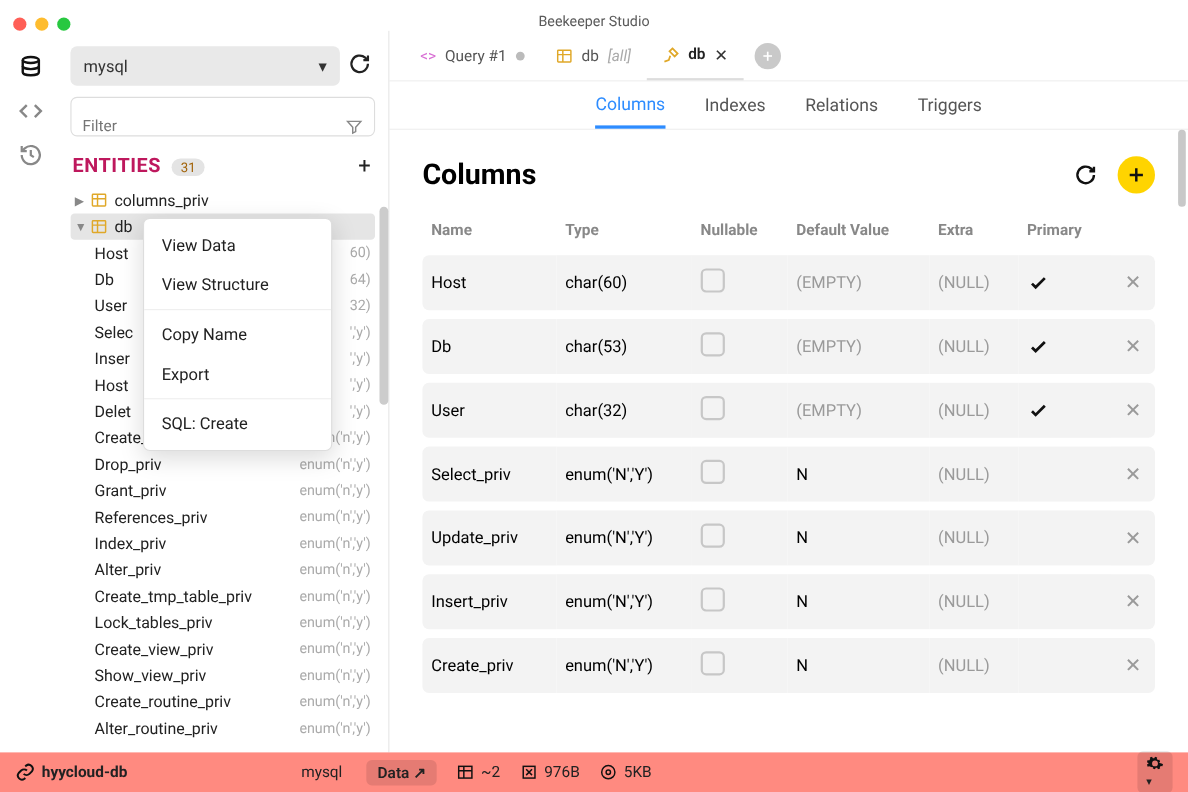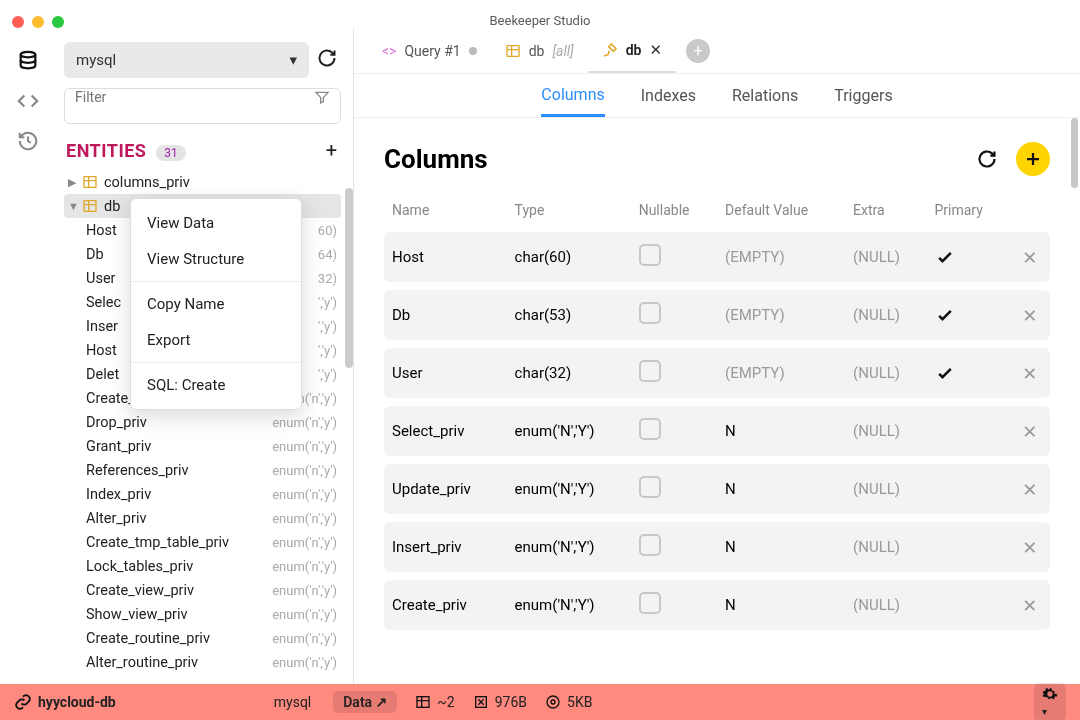--- a/index.html
+++ b/index.html
@@ -9,25 +9,25 @@
 .traffic span{width:12px;height:12px;border-radius:50%}
 .tl-r{background:#ff5f57}.tl-y{background:#febc2e}.tl-g{background:#28c840}
 .ttitle{position:absolute;left:50%;transform:translateX(-50%);font-size:13px;color:#5a5a5a}
 .main{display:flex;height:calc(100% - 28px - 36px)}
 .rail{width:56px;display:flex;flex-direction:column;align-items:center;gap:18px;padding-top:22px}
 .rail .ric{width:22px;height:22px;display:flex;align-items:center;justify-content:center;color:#222}
 .sidebar{width:298px;border-right:1px solid #e5e5e5;display:flex;flex-direction:column;padding:14px 12px 0 8px;position:relative}
 .conn-row{display:flex;gap:8px;align-items:center;margin-bottom:10px}
 .conn-sel{flex:1;height:36px;background:#e9e9e9;border-radius:6px;display:flex;align-items:center;padding:0 12px;font-size:15px;color:#333;justify-content:space-between}
 .refresh{width:24px;height:24px;color:#333}
-.filter-row{height:36px;border:1px solid #ddd;border-radius:6px;display:flex;align-items:flex-start;padding:0 10px;margin-bottom:14px}
+.filter-row{height:36px;border:1px solid #ddd;border-radius:6px;display:flex;align-items:flex-end;padding:0 10px;margin-bottom:14px}
 .filter-row input{border:none;outline:none;flex:1;font-size:14px;color:#555;background:transparent}
 .ent-hdr{display:flex;align-items:center;justify-content:space-between;padding:0 4px 8px 2px}
 .ent-hdr .lab{font-size:18px;font-weight:700;letter-spacing:.5px;color:#be185d}
-.badge{background:#e4e4e4;border-radius:10px;padding:1px 8px;font-size:12px;color:#a21caf;margin-left:6px}
+.badge{background:#e4e4e4;border-radius:10px;padding:1px 8px;font-size:12px;color:#a16207;margin-left:6px}
 .plus{font-size:20px;color:#222}
 .tree{flex:1;overflow:hidden;font-size:14.5px;color:#222}
 .trow{display:flex;align-items:center;height:24px;padding:0 4px}
 .trow.sel{background:#e5e5e5;border-radius:4px}
 .trow .chev{width:14px;color:#888;font-size:11px}
 .trow .tico{width:16px;height:16px;margin-right:6px}
 .trow .ttype{margin-left:auto;font-size:13px;color:#aaa}
 .trow.col{padding-left:22px}
 .content{flex:1;display:flex;flex-direction:column;min-width:0}
 .tabs{height:46px;display:flex;align-items:stretch;border-bottom:1px solid #eee;padding-left:14px;gap:0}
@@ -40,21 +40,21 @@
 .subtabs{height:44px;display:flex;align-items:center;justify-content:center;gap:36px;font-size:16px;border-bottom:1px solid #eee}
 .subtab{color:#555;padding-bottom:10px;margin-top:10px}
 .subtab.active{color:#2d8cff;border-bottom:3px solid #2d8cff}
 .pane{flex:1;padding:24px 30px 0 30px;overflow:auto}
 .pane-hdr{display:flex;align-items:center;justify-content:space-between;margin-bottom:18px}
 .pane-hdr h1{font-size:26px;font-weight:700}
 .hact{display:flex;gap:12px;align-items:center}
 .circ{width:34px;height:34px;border-radius:50%;display:flex;align-items:center;justify-content:center}
 .circ.y{background:#ffd400}
 table{width:100%;border-collapse:separate;border-spacing:0 8px;font-size:15px}
-th{text-align:left;font-weight:400;color:#888;font-size:14px;padding:0 8px 6px 8px}
+th{text-align:left;font-weight:700;color:#888;font-size:14px;padding:0 8px 6px 8px}
 td{padding:12px 8px;background:#f3f3f3}
 tr td:first-child{border-radius:6px 0 0 6px}
 tr td:last-child{border-radius:0 6px 6px 0}
 .chk{width:22px;height:22px;border:2px solid #c7c7c7;border-radius:5px;display:inline-block}
 .gray{color:#9a9a9a}
 .xdel{color:#9a9a9a;font-size:18px;text-align:center}
 .ctxmenu{position:absolute;left:130px;top:198px;width:172px;background:#fff;border:1px solid #ddd;border-radius:6px;box-shadow:0 6px 22px rgba(0,0,0,.15);padding:6px 0;z-index:50}
 .ctxmenu .mi{padding:9px 16px;font-size:15px;color:#222}
 .ctxmenu .sep{height:1px;background:#eee;margin:4px 0}
 .status{position:absolute;bottom:0;left:0;right:0;height:36px;background:#ff8a80;display:flex;align-items:center;padding:0 14px;font-size:14px;color:#222;gap:18px}

